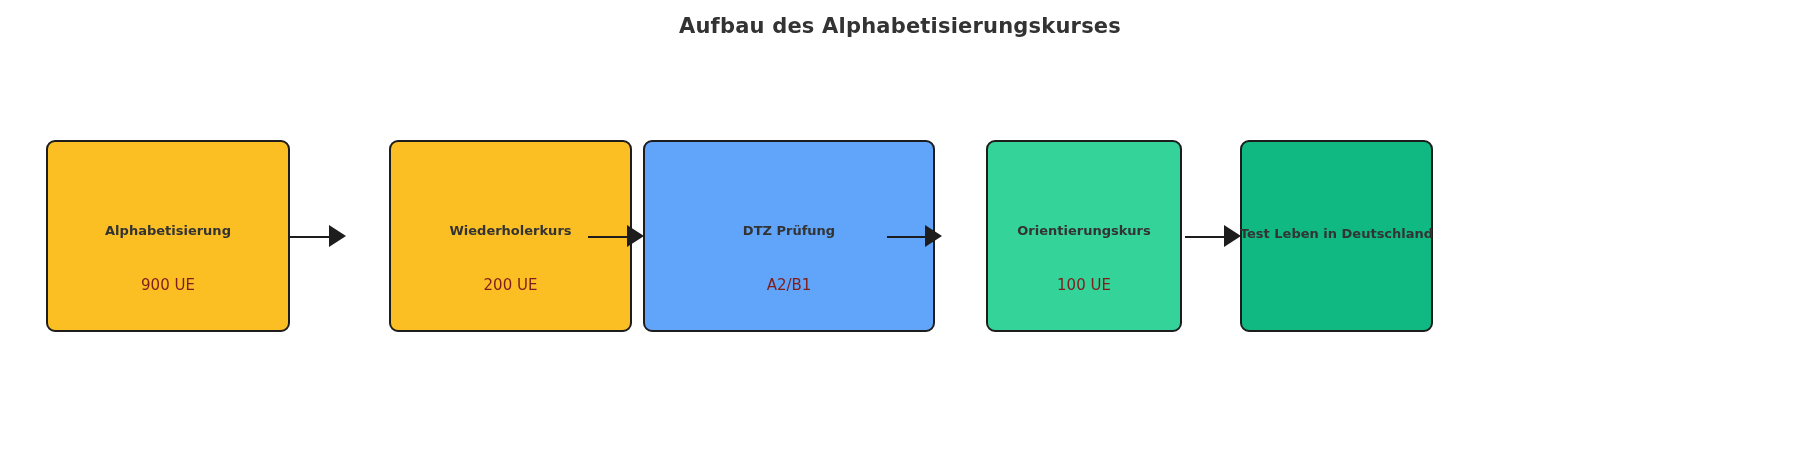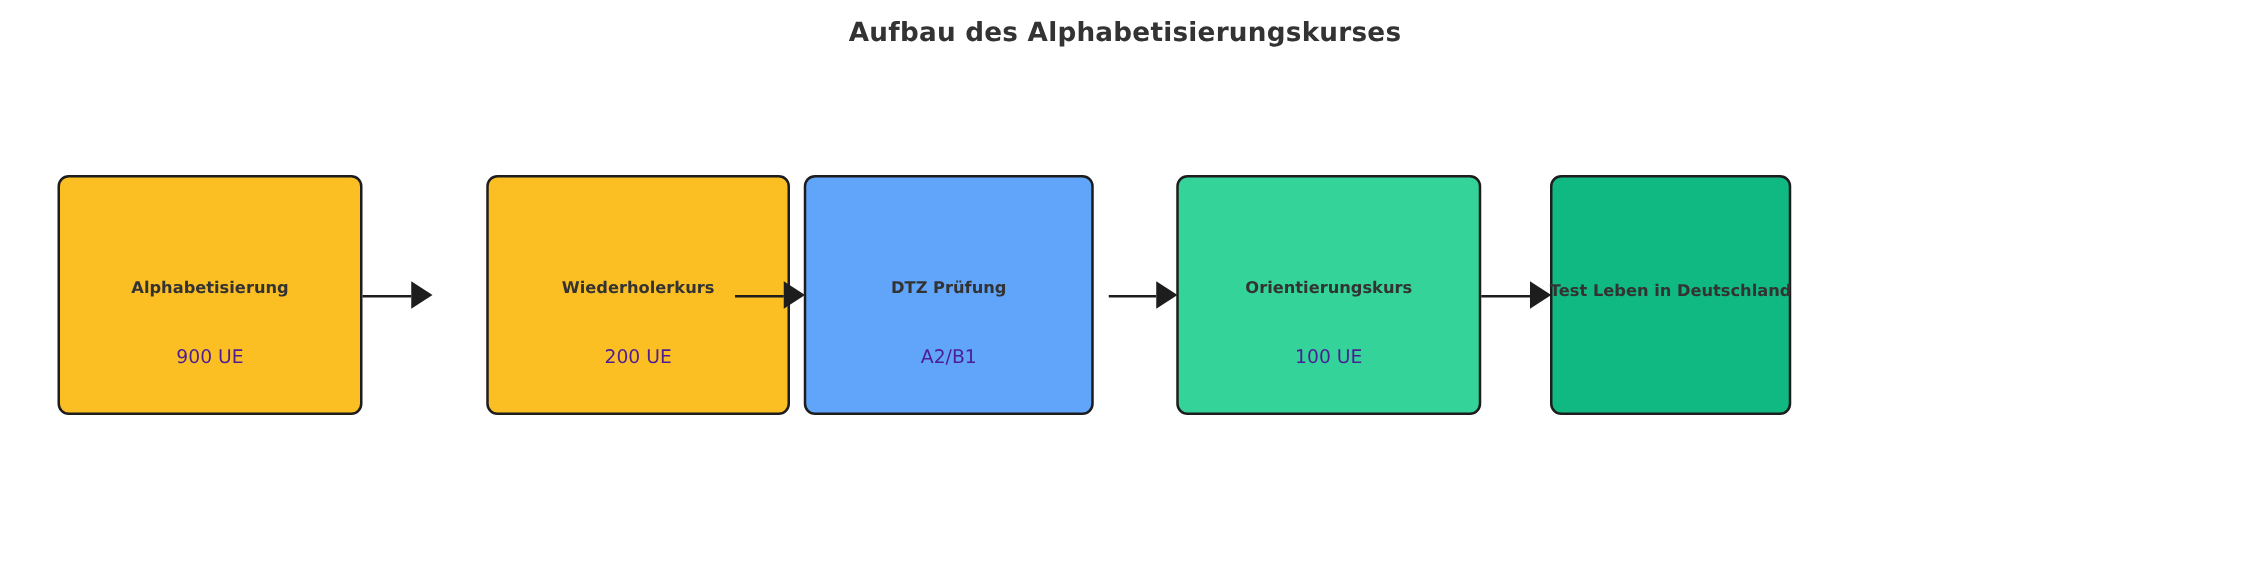--- a/index.html
+++ b/index.html
@@ -60,21 +60,21 @@
     color: #333333;
     white-space: nowrap;
   }
   .node-sub {
     position: absolute;
     left: 50%;
     transform: translateX(-50%);
     top: 42px;
     font-size: 15px;
     font-weight: normal;
-    color: #4c1d95;
+    color: #7f1d1d;
     white-space: nowrap;
   }
   .node.no-sub .node-title {
     top: -9px;
   }
   .edge {
     position: absolute;
     top: 236px;
     height: 2px;
     background: #1d1d1d;
@@ -102,27 +102,27 @@
           <div class="node-title">Alphabetisierung</div>
           <div class="node-sub">900 UE</div>
         </div>
       </div>
       <div class="node" style="left: 345px; width: 243px; background: rgb(251, 191, 36); border-color: rgb(29, 29, 29); margin-left: 44px;">
         <div class="node-inner">
           <div class="node-title">Wiederholerkurs</div>
           <div class="node-sub">200 UE</div>
         </div>
       </div>
-      <div class="node" style="left: 643px; width: 232px; background: rgb(96, 165, 250); border-color: rgb(29, 29, 29);">
+      <div class="node" style="left: 643px; width: 292px; background: rgb(96, 165, 250); border-color: rgb(29, 29, 29);">
         <div class="node-inner">
           <div class="node-title">DTZ Prüfung</div>
           <div class="node-sub">A2/B1</div>
         </div>
       </div>
-      <div class="node" style="left: 941px; width: 244px; background: rgb(52, 211, 153); border-color: rgb(29, 29, 29);">
+      <div class="node" style="left: 986px; width: 196px; background: rgb(52, 211, 153); border-color: rgb(29, 29, 29);">
         <div class="node-inner">
           <div class="node-title">Orientierungskurs</div>
           <div class="node-sub">100 UE</div>
         </div>
       </div>
       <div class="node no-sub" style="left: 1240px; width: 193px; background: rgb(16, 185, 129); border-color: rgb(29, 29, 29);">
         <div class="node-inner">
           <div class="node-title">Test Leben in Deutschland</div>
         </div>
       </div>

